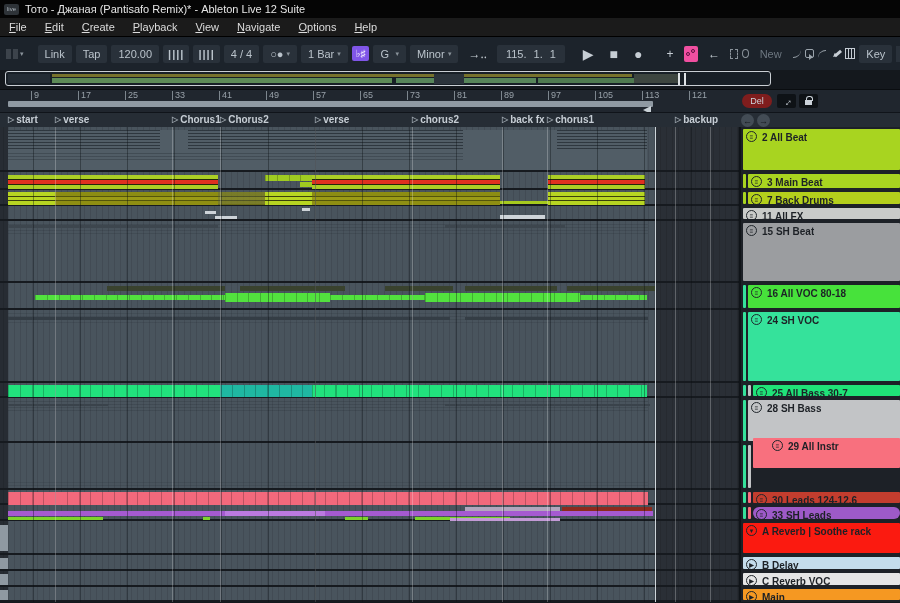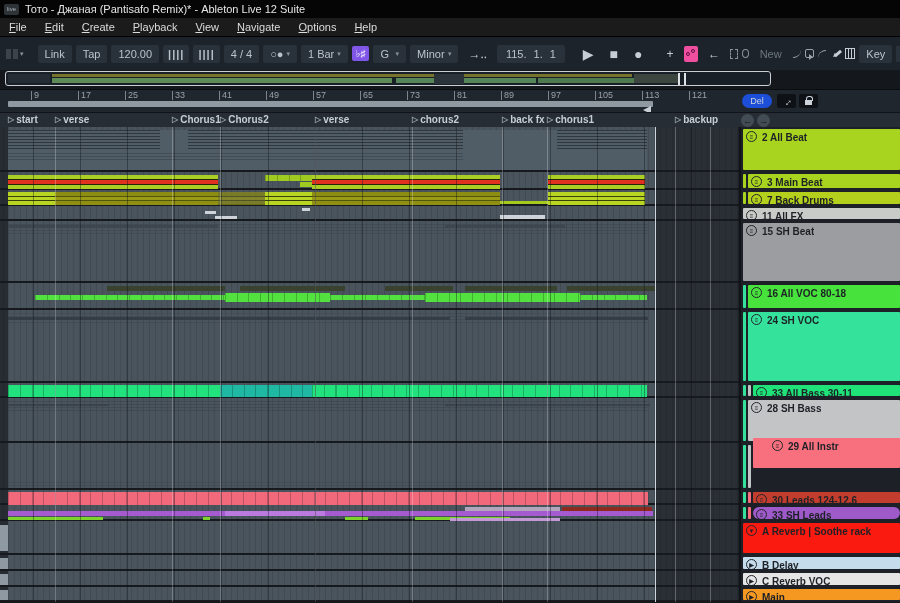--- a/index.html
+++ b/index.html
@@ -44,21 +44,21 @@
   
   .overview { height:19px; background:#14181d; position:relative; }
   .ov-box { position:absolute; left:5px; top:1px; width:766px; height:15px; border:1px solid #c9ced3; border-radius:3px; background:#181f26; overflow:hidden; }
   .ov-seg { position:absolute; }
 
   
   .ruler { height:23px; background:#20262e; position:relative; border-top:1px solid #0a0d10; }
   .rnum { position:absolute; top:1px; color:#98a1a9; font-size:9px; border-left:1px solid #7d868e; padding-left:2px; line-height:9px; }
   .loopbar { position:absolute; left:8px; top:11px; width:645px; height:6px; background:#8f99a2; border-radius:1px; }
   .loop-end { position:absolute; left:643px; top:16px; width:0; height:0; border-top:4px solid transparent; border-bottom:4px solid transparent; border-right:8px solid #c8d0d6; }
-  .del-pill { position:absolute; left:742px; top:4px; width:30px; height:14px; background:#1d4ed8; border-radius:7px; color:#ccd3da; font-size:9px; display:flex; align-items:center; justify-content:center; }
+  .del-pill { position:absolute; left:742px; top:4px; width:30px; height:14px; background:#7f1d1d; border-radius:7px; color:#ccd3da; font-size:9px; display:flex; align-items:center; justify-content:center; }
   .rbtn { position:absolute; top:4px; width:19px; height:14px; background:#0e1216; border-radius:2px; color:#ccd3da; display:flex; align-items:center; justify-content:center; }
   .diag { transform:rotate(-45deg); font-size:10px; }
   .lock-body { width:7px; height:5px; background:#ccd3da; position:relative; margin-top:3px; }
   .lock-body::before { content:""; position:absolute; left:1px; top:-4px; width:5px; height:4px; border:1.2px solid #ccd3da; border-bottom:none; border-radius:3px 3px 0 0; }
 
   
   .locators { height:15px; background:#262d35; position:relative; border-top:1px solid #10141a; }
   .loc { position:absolute; top:1px; color:#c6cdd4; font-size:10px; font-weight:bold; display:flex; align-items:center; gap:2px; white-space:nowrap; }
   .loc .tri { font-size:8px; color:#9aa3ab; }
   .ucirc { position:absolute; top:1px; width:13px; height:13px; border-radius:50%; background:#434c55; color:#161a1e; font-size:9px; display:flex; align-items:center; justify-content:center; font-weight:bold; }
@@ -379,21 +379,21 @@
         </div>
         <div class="gstrip" style="left: 2px; top: 185px; height: 69px; background: rgb(53, 226, 155);"></div>
         <div class="thead" style="left: 7px; width: 152px; top: 185px; height: 69px; background: rgb(53, 226, 155);">
           <span class="ticon">≡</span>
           <span class="tlabel">24 SH VOC</span>
         </div>
         <div class="gstrip" style="left: 2px; top: 258px; height: 11px; background: rgb(53, 226, 155);"></div>
         <div class="gstrip" style="left: 7px; top: 258px; height: 11px; background: rgb(194, 196, 198);"></div>
         <div class="thead" style="left: 12px; width: 147px; top: 258px; height: 11px; background: rgb(31, 227, 120);">
           <span class="ticon">≡</span>
-          <span class="tlabel">33 All Bass 30-11</span>
+          <span class="tlabel">25 All Bass 30-7</span>
         </div>
         <div class="gstrip" style="left: 2px; top: 273px; height: 41px; background: rgb(53, 226, 155);"></div>
         <div class="thead" style="left: 7px; width: 152px; top: 273px; height: 41px; background: rgb(194, 196, 198);">
           <span class="ticon">≡</span>
           <span class="tlabel">28 SH Bass</span>
         </div>
         <div class="gstrip" style="left: 2px; top: 318px; height: 43px; background: rgb(53, 226, 155);"></div>
         <div class="gstrip" style="left: 7px; top: 318px; height: 43px; background: rgb(194, 196, 198);"></div>
         <div class="thead" style="left: 12px; width: 147px; top: 311px; height: 30px; background: rgb(248, 112, 126); padding-left: 19px;">
           <span class="ticon">≡</span>

